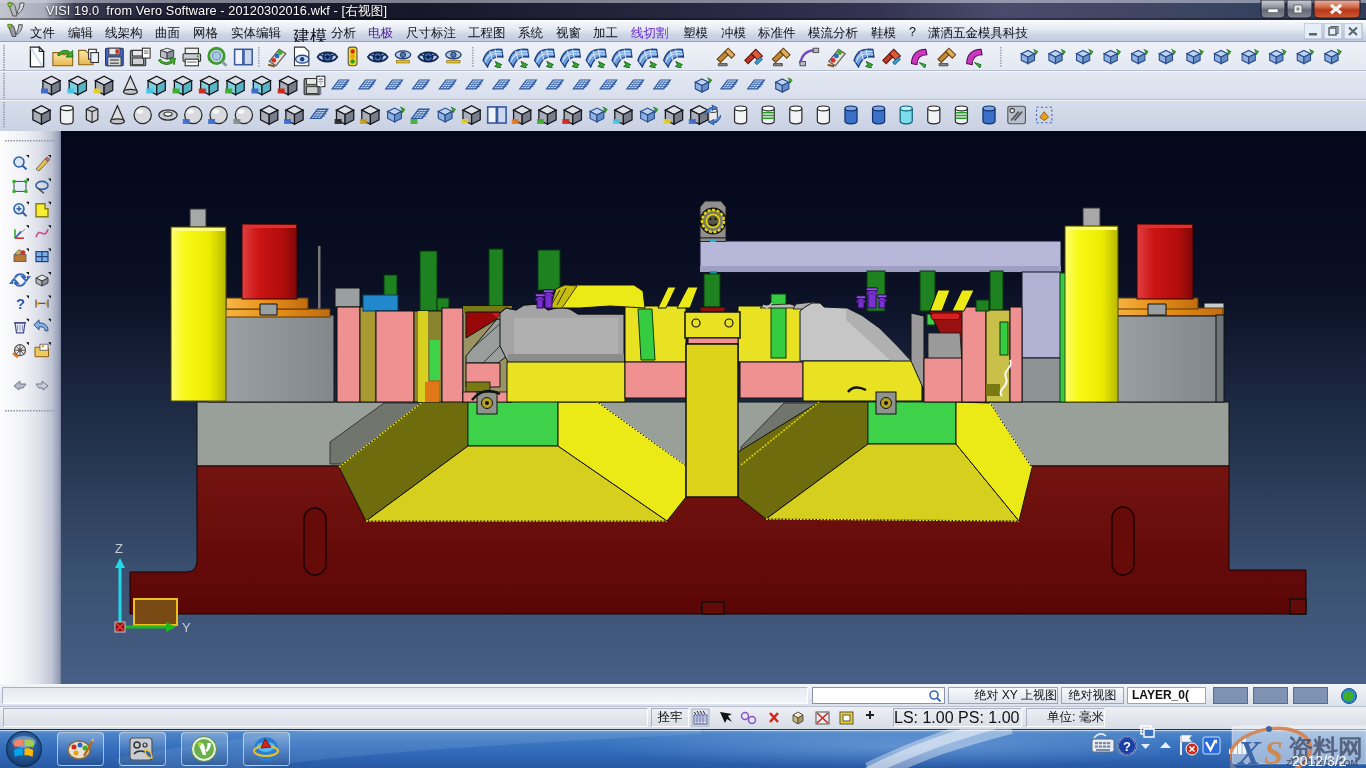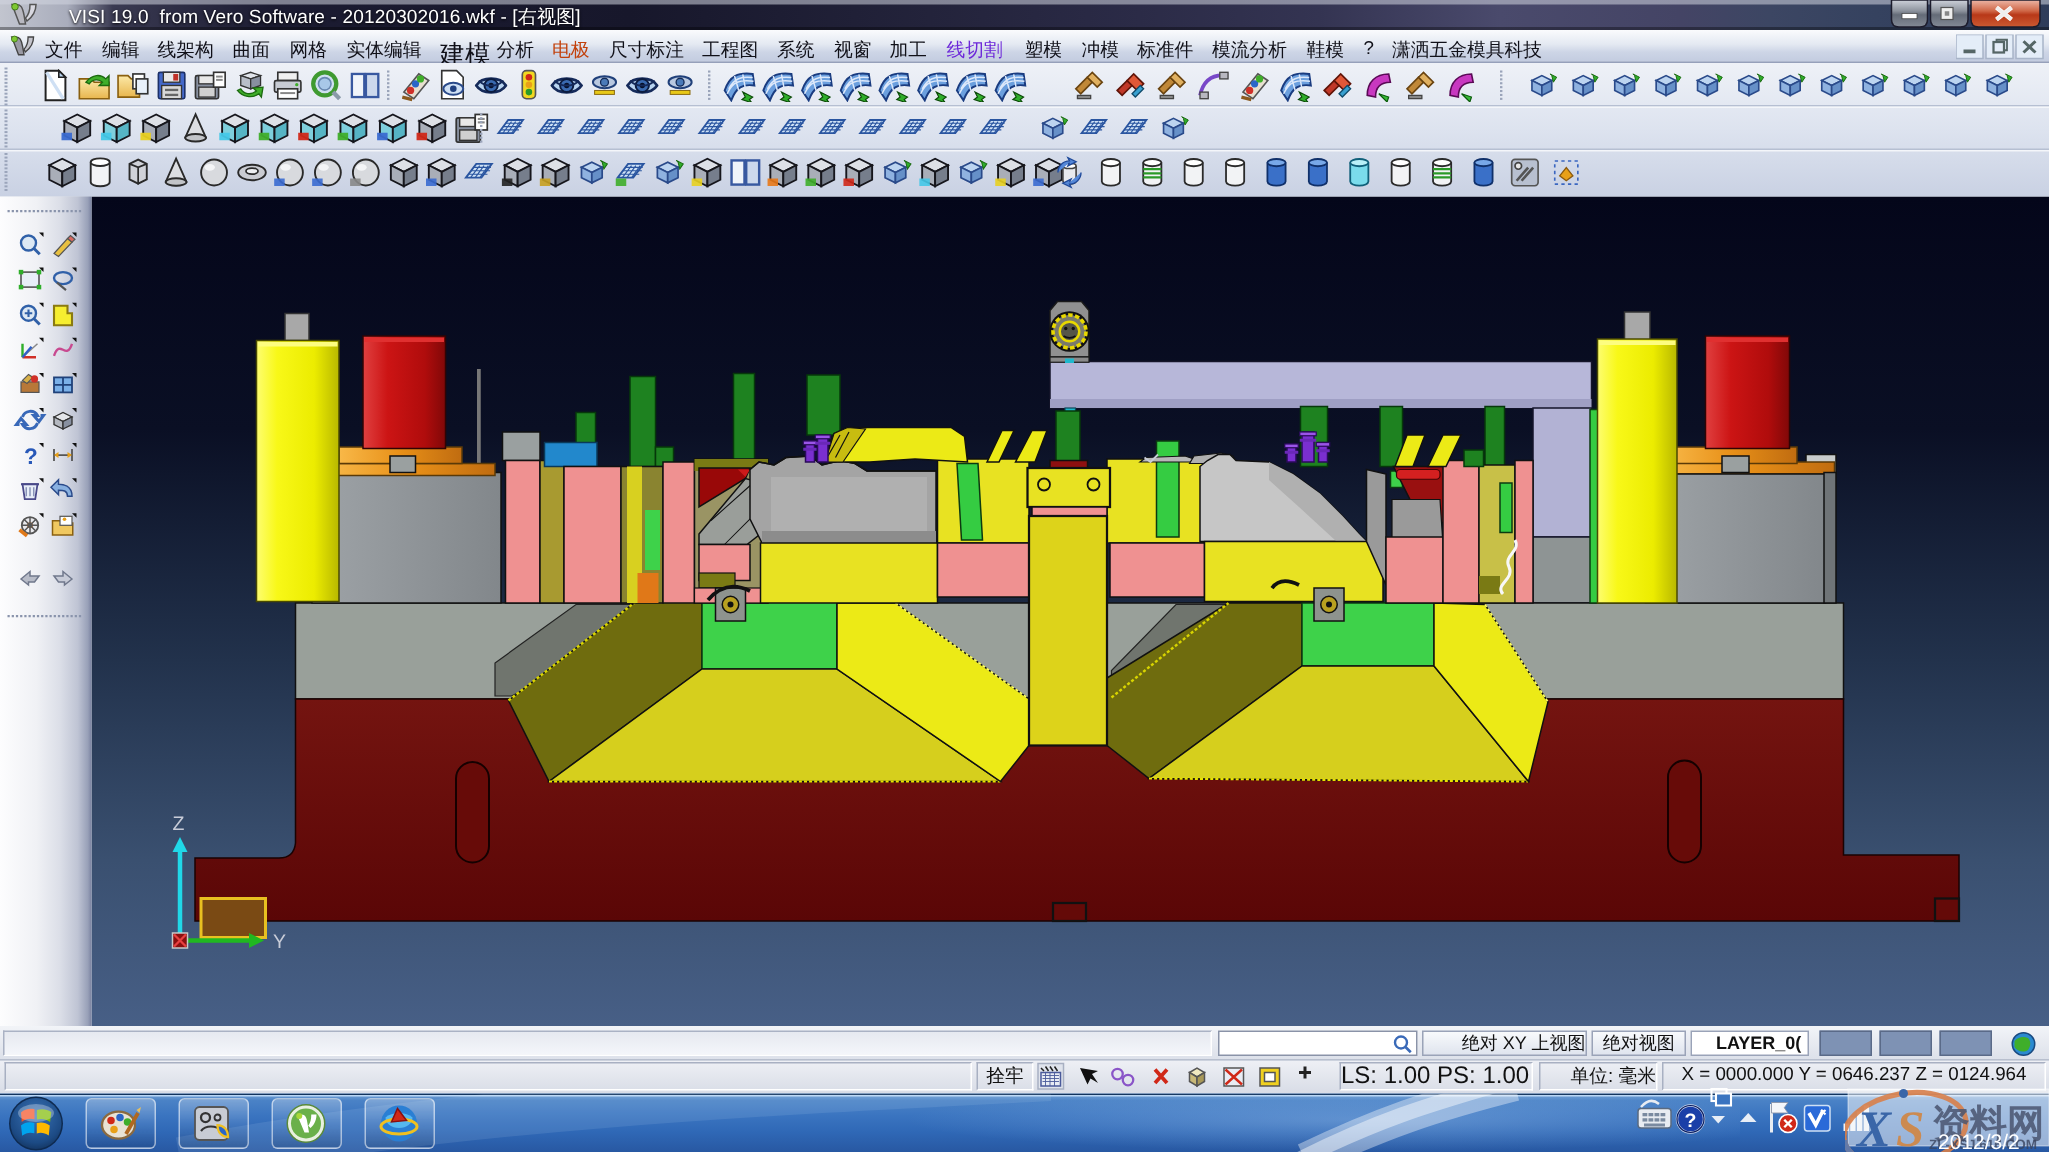--- a/index.html
+++ b/index.html
@@ -49,21 +49,21 @@
 <circle cx="4" cy="3.5" r="2.2" fill="#7ec832" stroke="#3a7012" stroke-width=".6"></circle>
 </svg>
 <div class="abs" style="left:30px;top:25px;font-size:12.5px;color:#101018">文件</div>
 <div class="abs" style="left:68px;top:25px;font-size:12.5px;color:#101018">编辑</div>
 <div class="abs" style="left:105px;top:25px;font-size:12.5px;color:#101018">线架构</div>
 <div class="abs" style="left:155px;top:25px;font-size:12.5px;color:#101018">曲面</div>
 <div class="abs" style="left:193px;top:25px;font-size:12.5px;color:#101018">网格</div>
 <div class="abs" style="left:231px;top:25px;font-size:12.5px;color:#101018">实体编辑</div>
 <div class="abs" style="left:293px;top:25px;font-size:17px;color:#101018">建模</div>
 <div class="abs" style="left:331px;top:25px;font-size:12.5px;color:#101018">分析</div>
-<div class="abs" style="left:368px;top:25px;font-size:12.5px;color:#c2410c">电极</div>
+<div class="abs" style="left:368px;top:25px;font-size:12.5px;color:#4c1d95">电极</div>
 <div class="abs" style="left:406px;top:25px;font-size:12.5px;color:#101018">尺寸标注</div>
 <div class="abs" style="left:468px;top:25px;font-size:12.5px;color:#101018">工程图</div>
 <div class="abs" style="left:518px;top:25px;font-size:12.5px;color:#101018">系统</div>
 <div class="abs" style="left:556px;top:25px;font-size:12.5px;color:#101018">视窗</div>
 <div class="abs" style="left:593px;top:25px;font-size:12.5px;color:#101018">加工</div>
 <div class="abs" style="left:631px;top:25px;font-size:12.5px;color:#6d28d9">线切割</div>
 <div class="abs" style="left:683px;top:25px;font-size:12.5px;color:#101018">塑模</div>
 <div class="abs" style="left:721px;top:25px;font-size:12.5px;color:#101018">冲模</div>
 <div class="abs" style="left:758px;top:25px;font-size:12.5px;color:#101018">标准件</div>
 <div class="abs" style="left:808px;top:25px;font-size:12.5px;color:#101018">模流分析</div>
@@ -807,21 +807,21 @@
 </svg>
 <div class="abs" style="left:0;top:684px;width:1366px;height:22px;background:linear-gradient(180deg,#f2f4f8,#dde1ea)"></div>
 <div class="abs" style="left:2px;top:687px;width:806px;height:17px;background:linear-gradient(180deg,#e6e9f0,#f4f6fa);border:1px solid #aab2c4;border-right-color:#fff;border-bottom-color:#fff"></div>
 <div class="abs" style="left:812px;top:687px;width:133px;height:17px;background:#fff;border:1px solid #8a93a8"></div>
 <svg class="abs" style="left:928px;top:689px" width="14" height="14" viewBox="0 0 14 14">
       <circle cx="6" cy="6" r="4" fill="none" stroke="#3a6ab8" stroke-width="1.6"></circle>
       <path d="M9 9 l3.5 3.5" stroke="#3a6ab8" stroke-width="1.8"></path>
     </svg>
 <div class="abs" style="left:948px;top:687px;width:110px;height:17px;background:linear-gradient(180deg,#f8fafc,#dfe4ee);border:1px solid #9aa3b8;font-size:12px;color:#111;text-align:right;line-height:15px">绝对 XY 上视图</div>
 <div class="abs" style="left:1061px;top:687px;width:63px;height:17px;background:linear-gradient(180deg,#f8fafc,#dfe4ee);border:1px solid #9aa3b8;font-size:12px;color:#111;text-align:center;line-height:15px">绝对视图</div>
-<div class="abs" style="left:1127px;top:687px;width:79px;height:17px;background:#fff;border:1px solid #9aa3b8;font-size:12px;font-weight:bold;color:#111;line-height:15px;padding-left:16px">LAYER_0(</div>
+<div class="abs" style="left:1127px;top:687px;width:79px;height:17px;background:#fff;border:1px solid #9aa3b8;font-size:12px;font-weight:bold;color:#111;line-height:15px;padding-left:4px">LAYER_0(</div>
 <div class="abs" style="left:1213px;top:687px;width:35px;height:17px;background:#7e92b4;border:1px solid #5a6a88"></div>
 <div class="abs" style="left:1253px;top:687px;width:35px;height:17px;background:#7e92b4;border:1px solid #5a6a88"></div>
 <div class="abs" style="left:1293px;top:687px;width:35px;height:17px;background:#7e92b4;border:1px solid #5a6a88"></div>
 <svg class="abs" style="left:1340px;top:687px" width="18" height="18" viewBox="0 0 18 18">
       <circle cx="9" cy="9" r="7.5" fill="#2a8ad0"></circle>
       <path d="M3 7 C6 4 9 4 12 5 C14 7 14 10 12 13 C9 15 5 14 3 11 Z" fill="#3fae2a"></path>
       <circle cx="9" cy="9" r="7.5" fill="none" stroke="#1a4a80" stroke-width="1"></circle>
     </svg>
 <div class="abs" style="left:0;top:706px;width:1366px;height:23px;background:linear-gradient(180deg,#eef0f5,#d8dce6);border-top:1px solid #b8bfce"></div>
 <div class="abs" style="left:3px;top:708px;width:645px;height:19px;border:1px solid #a8b0c2;border-right-color:#fff;border-bottom-color:#fff"></div>
@@ -849,21 +849,20 @@
         <path d="M127 6 l11 10 M138 6 l-11 10" stroke="#d02818" stroke-width="1.6"></path>
       </g>
 <g>
         <rect x="150" y="5" width="13" height="12" fill="#f0d020" stroke="#555"></rect>
         <rect x="153" y="8" width="7" height="6" fill="#fff" stroke="#555"></rect>
       </g>
 <path d="M176 8 h8 M180 4 v8" stroke="#222" stroke-width="2"></path>
 </svg>
 <div class="abs" style="left:893px;top:708px;width:129px;height:19px;border:1px solid #a8b0c2;border-right-color:#fff;border-bottom-color:#fff;font-size:16px;color:#111;text-align:left">LS: 1.00 PS: 1.00</div>
 <div class="abs" style="left:1026px;top:708px;width:79px;height:19px;border:1px solid #a8b0c2;border-right-color:#fff;border-bottom-color:#fff;font-size:12.5px;color:#111;text-align:right">单位: 毫米</div>
-<div class="abs" style="left:1108px;top:708px;width:256px;height:19px;border:1px solid #a8b0c2;border-right-color:#fff;border-bottom-color:#fff;font-size:12.5px;color:#111;text-align:center">X = 0000.000 Y = 0646.237 Z = 0124.964</div>
 <div class="abs" style="left:0;top:729px;width:1366px;height:39px;overflow:hidden;background:linear-gradient(180deg,#7aa6d8 0%,#4a82c6 12%,#3a74c0 38%,#2f68b6 66%,#2858a2 100%)">
 <div class="abs" style="left:0;top:0;width:1366px;height:1px;background:#12335c"></div>
 <div class="abs" style="left:0;top:1px;width:1366px;height:1px;background:rgba(200,225,250,.85)"></div>
 <div class="abs" style="left:600px;top:0;width:560px;height:39px;background:radial-gradient(ellipse at 55% 45%,rgba(190,220,250,.30),rgba(190,220,250,0) 70%)"></div>
 <svg class="abs" style="left:0;top:0" width="1366" height="39" viewBox="0 0 1366 39">
 <path d="M870 44 C920 20 955 8 1010 -6" fill="none" stroke="rgba(255,255,255,.38)" stroke-width="22"></path>
 <path d="M866 44 C918 18 950 8 1006 -8" fill="none" stroke="rgba(255,255,255,.45)" stroke-width="10"></path>
 <path d="M120 44 C300 10 500 0 700 -10" fill="none" stroke="rgba(230,242,255,.10)" stroke-width="30"></path>
 </svg>
 </div>

